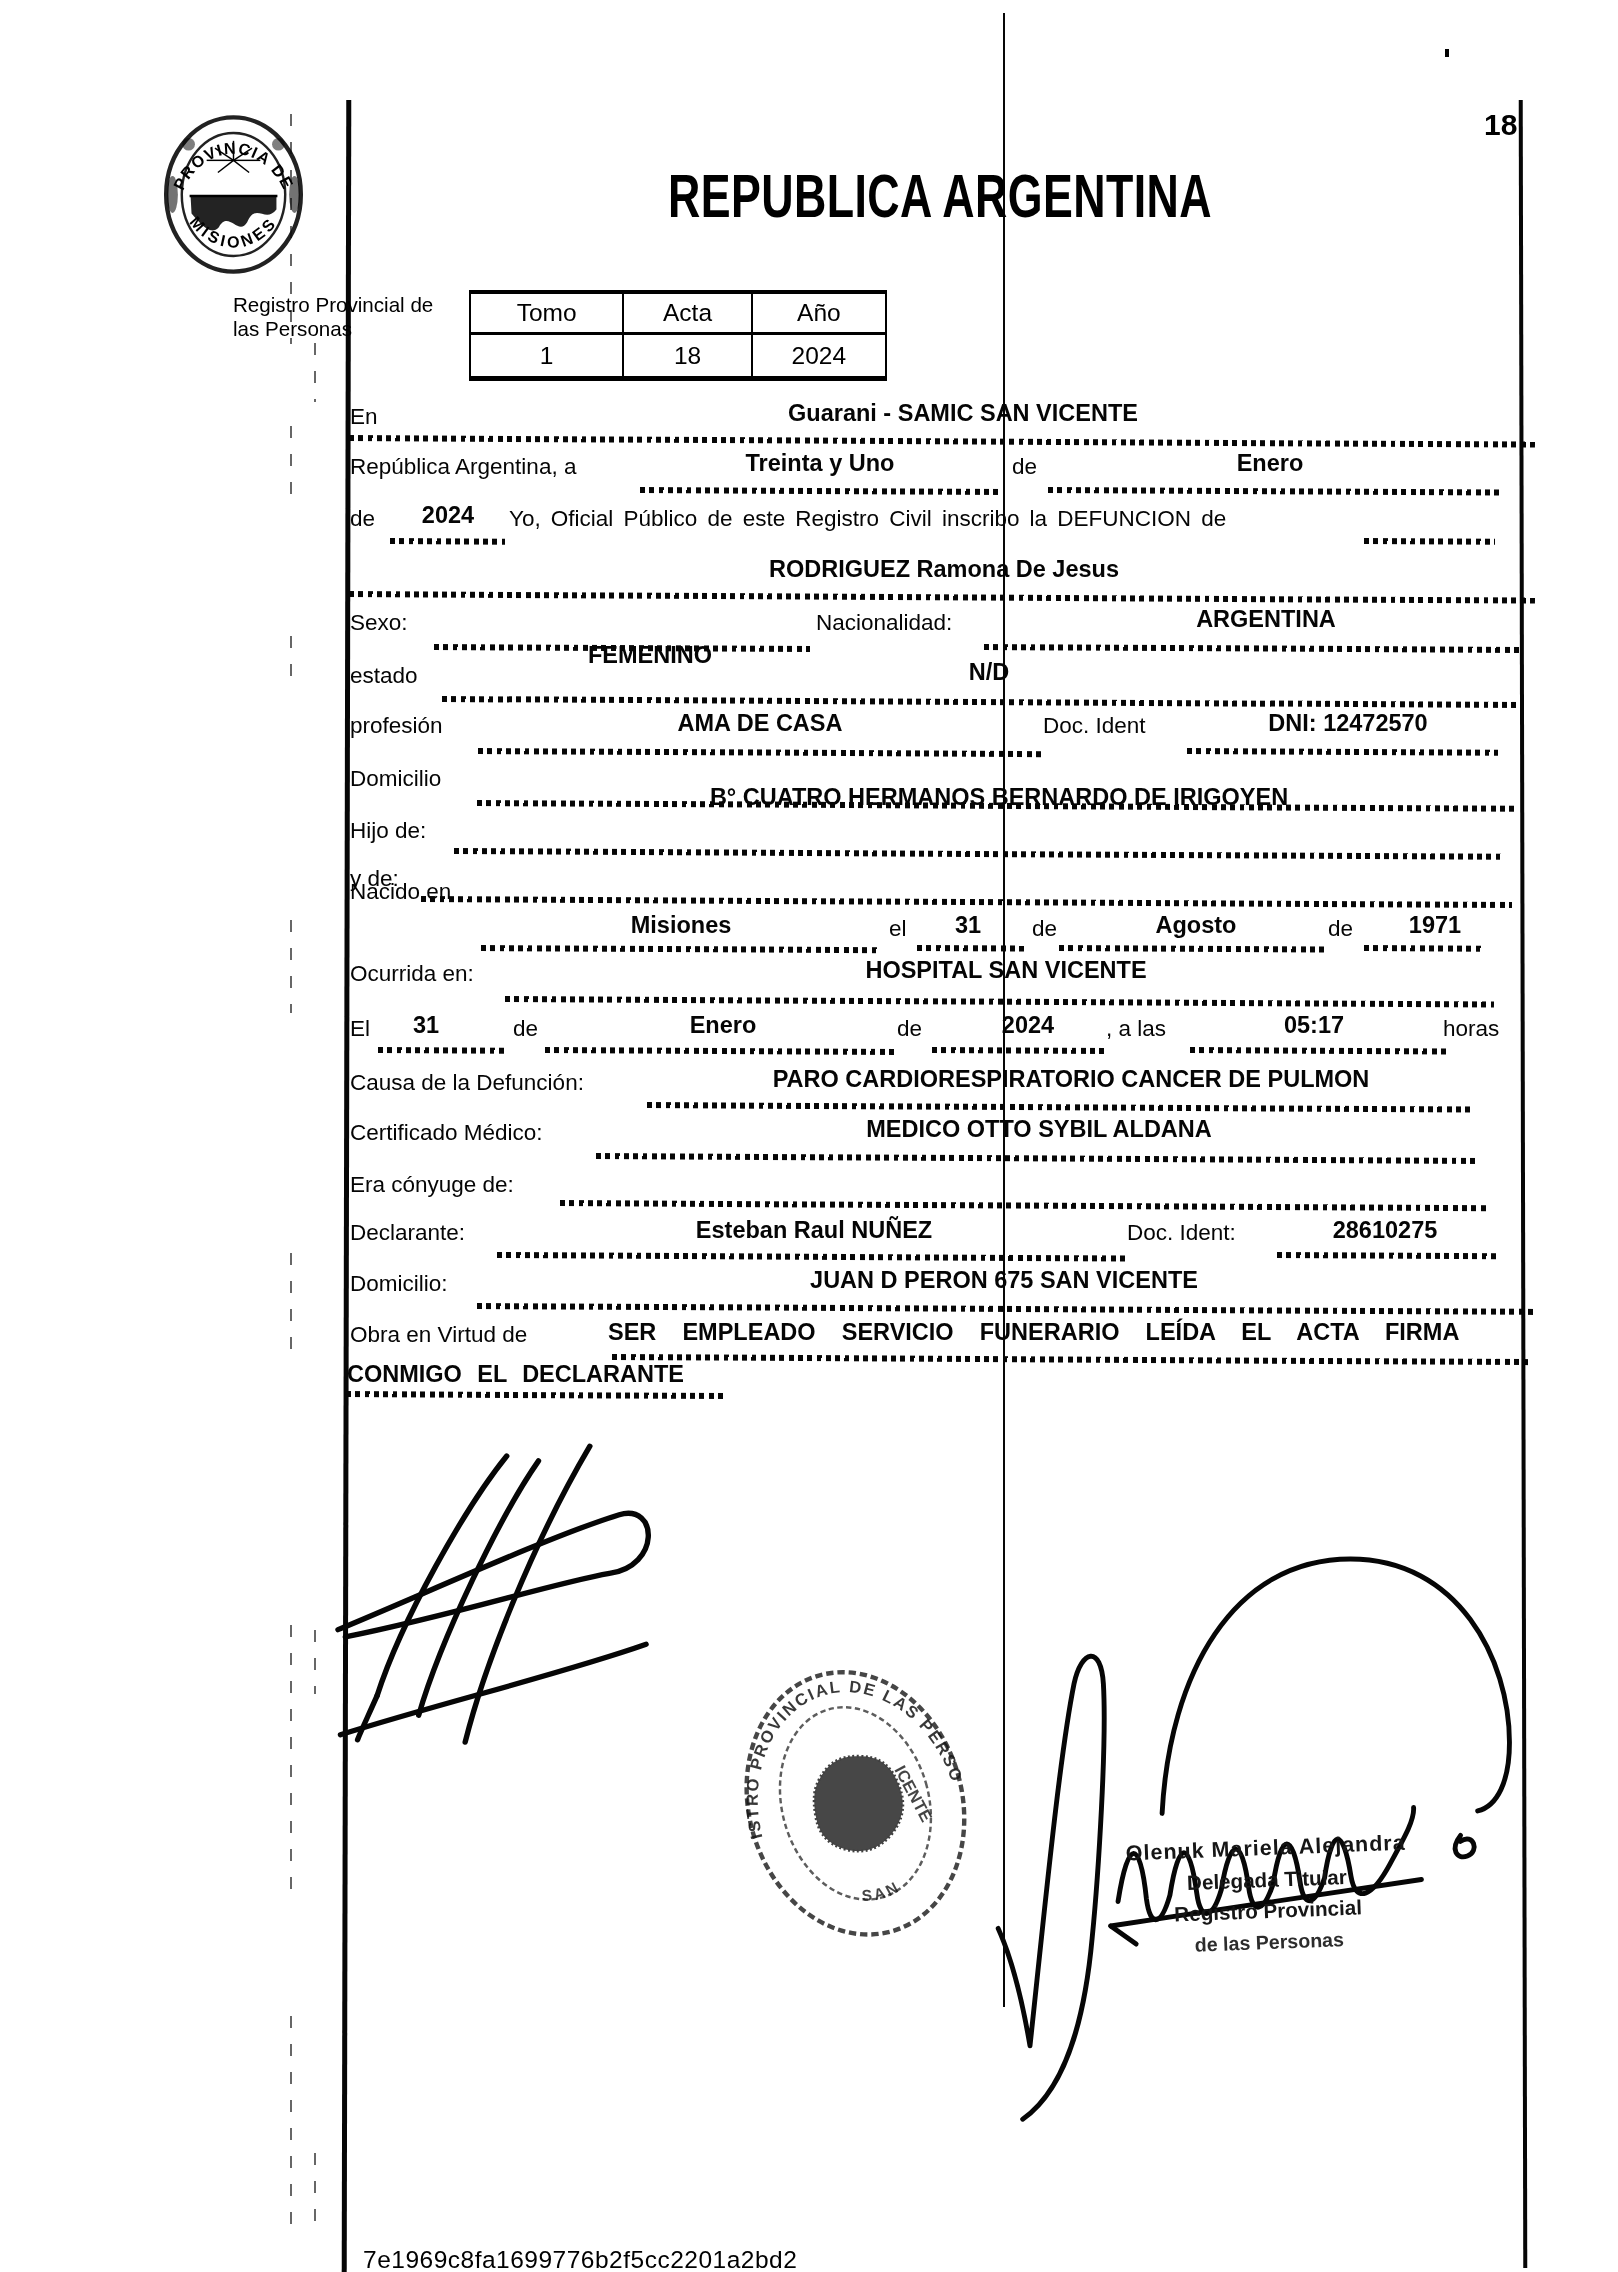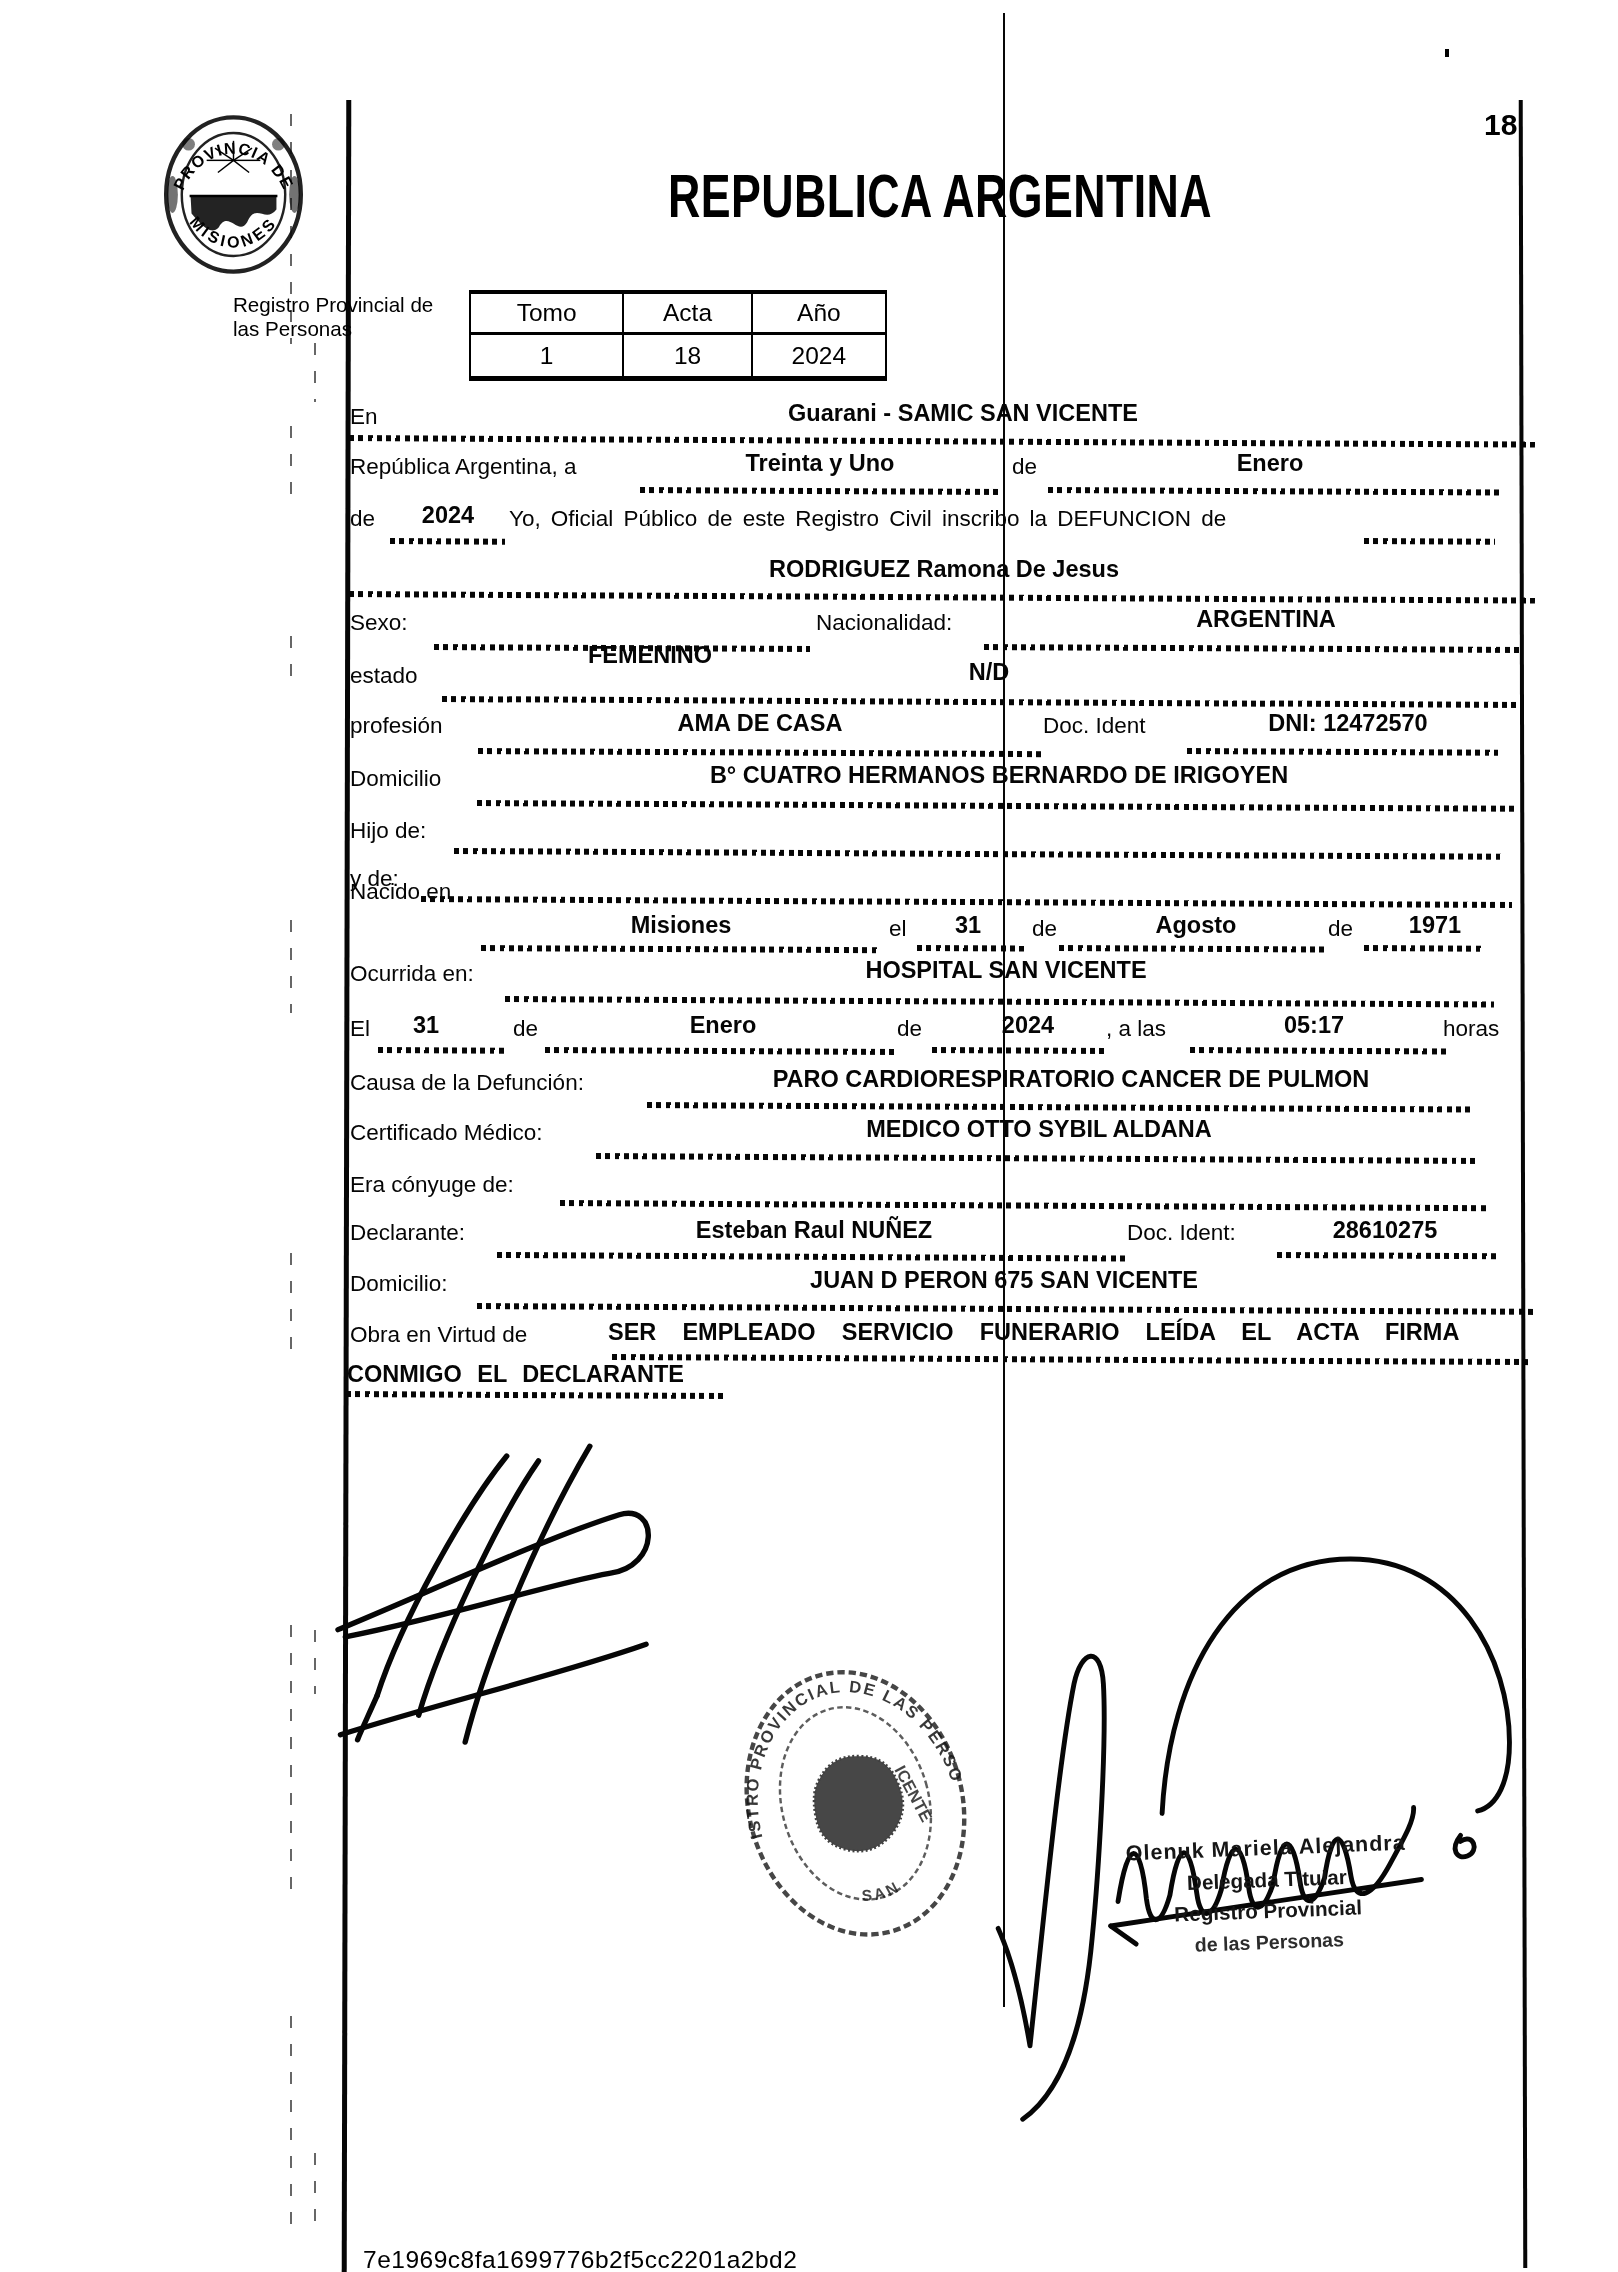--- a/index.html
+++ b/index.html
@@ -150,21 +150,21 @@
       <div class="f b c" style="left: 650px; top: 607px; margin-top: 36px;">FEMENINO</div>
       <div class="f" style="left: 816px; top: 611px;">Nacionalidad:</div>
       <div class="f b c" style="left: 1266px; top: 607px;">ARGENTINA</div>
       <div class="f" style="left: 350px; top: 664px;">estado</div>
       <div class="f b c" style="left: 989px; top: 660px;">N/D</div>
       <div class="f" style="left: 350px; top: 714px;">profesión</div>
       <div class="f b c" style="left: 760px; top: 711px;">AMA DE CASA</div>
       <div class="f" style="left: 1043px; top: 714px;">Doc. Ident</div>
       <div class="f b c" style="left: 1348px; top: 711px;">DNI: 12472570</div>
       <div class="f" style="left: 350px; top: 767px;">Domicilio</div>
-      <div class="f b c" style="left: 999px; top: 763px;">B° CUATRO HERMANOS BERNARDO DE IRIGOYEN</div>
+      <div class="f b c" style="left: 999px; top: 785px;">B° CUATRO HERMANOS BERNARDO DE IRIGOYEN</div>
       <div class="f" style="left: 350px; top: 819px;">Hijo de:</div>
       <div class="f" style="left: 350px; top: 867px;">y de:</div>
       <div class="f" style="left: 350px; top: 880px;">Nacido en</div>
       <div class="f b c" style="left: 681px; top: 913px;">Misiones</div>
       <div class="f" style="left: 889px; top: 917px;">el</div>
       <div class="f b c" style="left: 968px; top: 913px;">31</div>
       <div class="f" style="left: 1032px; top: 917px;">de</div>
       <div class="f b c" style="left: 1196px; top: 913px;">Agosto</div>
       <div class="f" style="left: 1328px; top: 917px;">de</div>
       <div class="f b c" style="left: 1435px; top: 913px;">1971</div>

